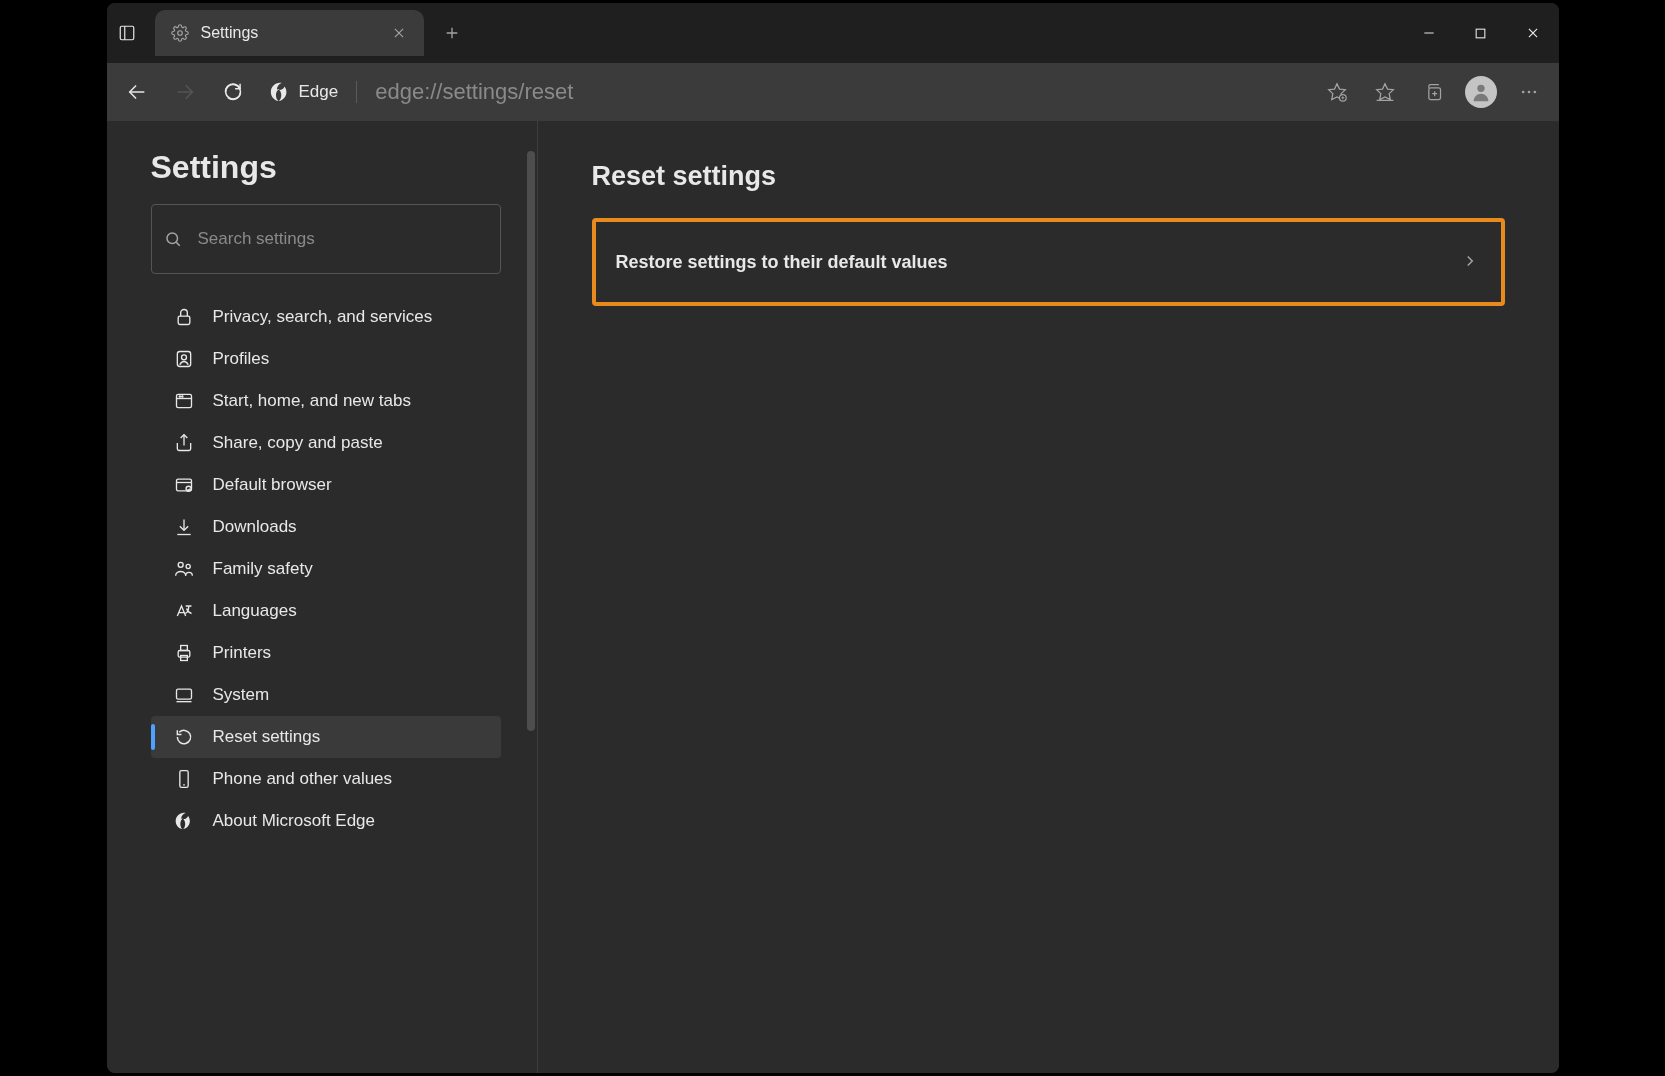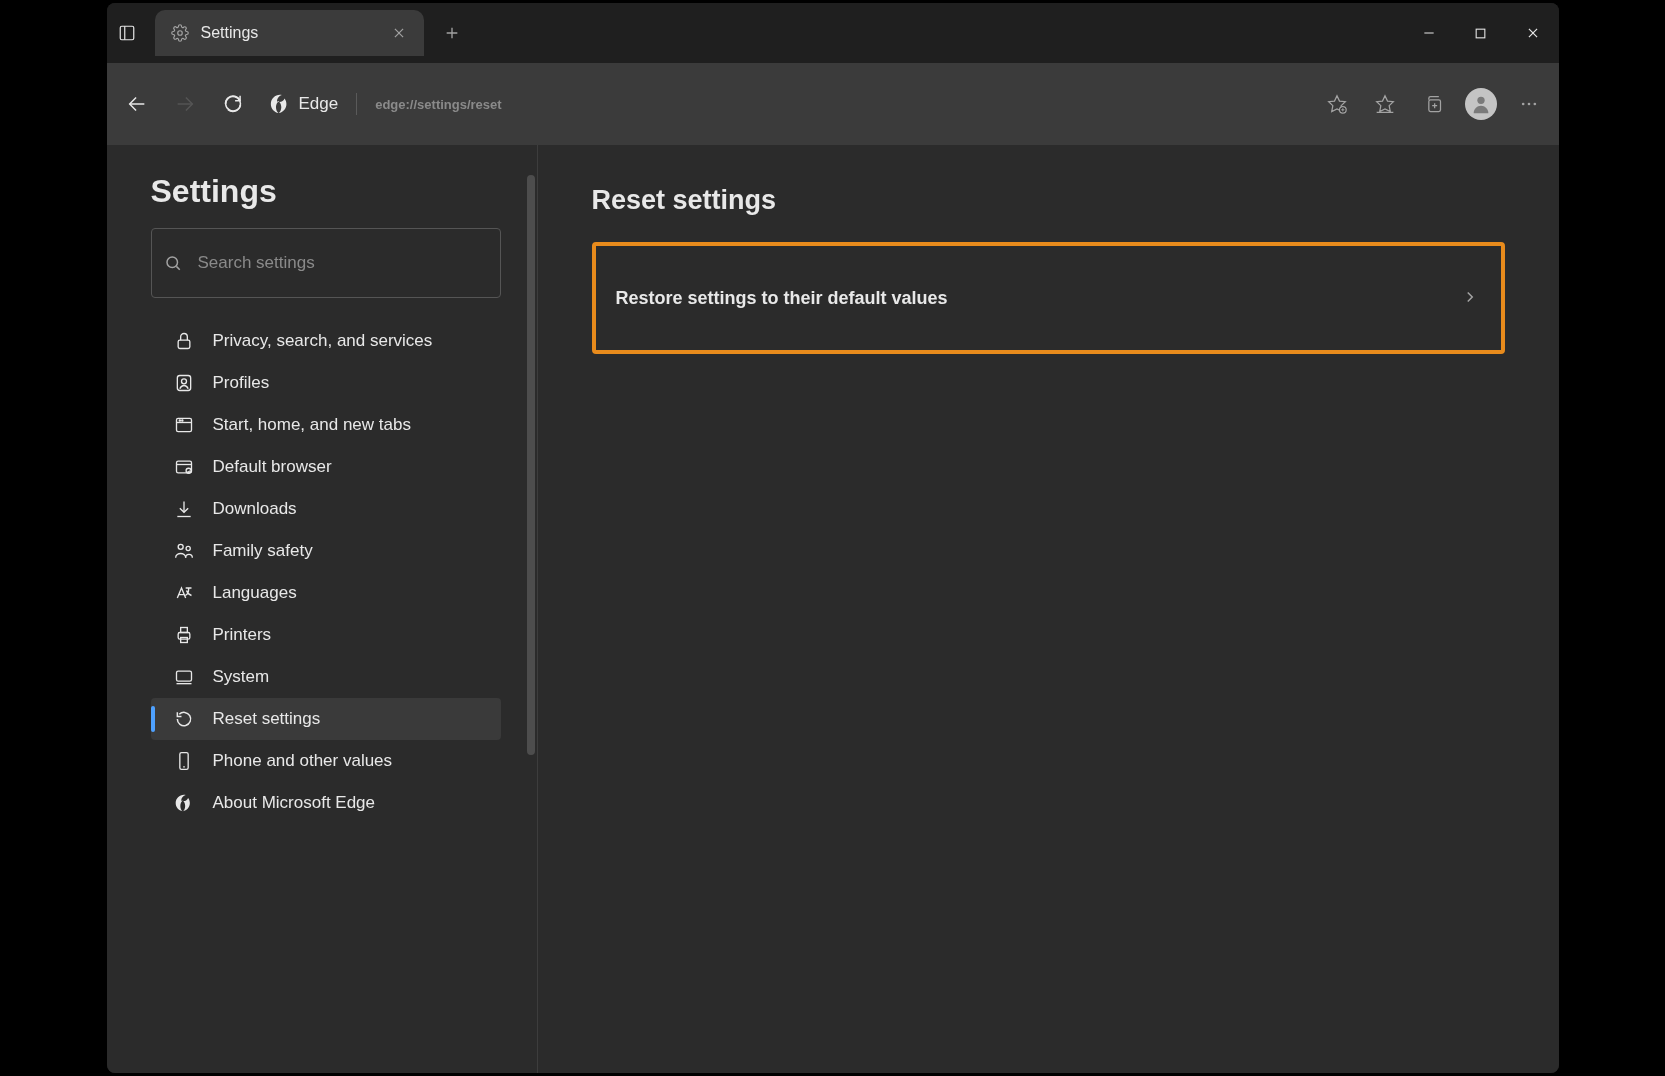--- a/index.html
+++ b/index.html
@@ -26,28 +26,28 @@
   .sq-btn{width:40px;height:40px;display:flex;align-items:center;justify-content:center;color:var(--text);}
   .tab{height:46px;background:var(--tab-bg);border-top-left-radius:10px;border-top-right-radius:10px;display:flex;align-items:center;padding:0 16px 0 16px;margin-left:8px;gap:12px;}
   .tab .gear{width:18px;height:18px;color:var(--text-dim);}
   .tab-title{font-size:16px;color:var(--text);}
   .tab-close{width:18px;height:18px;color:var(--text-dim);display:flex;align-items:center;justify-content:center;margin-left:120px;}
   .new-tab{width:40px;height:46px;display:flex;align-items:center;justify-content:center;color:var(--text-dim);margin-left:8px;}
   .win-controls{margin-left:auto;display:flex;height:60px;align-items:center;}
   .win-btn{width:52px;height:40px;display:flex;align-items:center;justify-content:center;color:var(--text);}
 
   
-  .toolbar{height:58px;background:var(--tab-bg);display:flex;align-items:center;padding:12px 8px;gap:4px;}
+  .toolbar{height:58px;background:var(--tab-bg);display:flex;align-items:center;padding:0 8px;gap:4px;}
   .nav-btn{width:44px;height:44px;display:flex;align-items:center;justify-content:center;color:var(--text);border-radius:4px;}
   .nav-btn.dim{color:#555;}
   .addr-wrap{flex:1;display:flex;align-items:center;height:40px;margin:0 10px;gap:8px;}
   .edge-icon{width:22px;height:22px;color:var(--text);}
   .addr-name{font-size:17px;color:var(--text);}
   .vsep{width:1px;height:22px;background:#5a5a5a;margin:0 10px;}
-  .addr-url{font-size:13px;color:var(--text-faint);font-weight:bold;}
+  .addr-url{font-size:22px;color:var(--text-faint);}
   .tool-right{display:flex;align-items:center;gap:4px;}
   .tool-btn{width:44px;height:44px;display:flex;align-items:center;justify-content:center;color:var(--text-dim);}
   .avatar{width:32px;height:32px;border-radius:50%;background:#c4c4c4;display:flex;align-items:center;justify-content:center;}
 
   
   .content{flex:1;background:var(--content-bg);display:flex;overflow:hidden;}
   .sidebar{width:430px;display:flex;flex-direction:column;padding:28px 36px 0 44px;box-sizing:border-box;position:relative;}
   .sidebar-title{font-size:32px;font-weight:700;margin-bottom:18px;}
   .search-box{height:44px;border:1px solid #555;border-radius:4px;display:flex;align-items:center;padding:12px 12px;gap:14px;margin-bottom:22px;}
   .search-box input{background:transparent;border:none;outline:none;color:var(--text);font-size:17px;flex:1;}
@@ -58,21 +58,21 @@
   .nav-item.active{background:var(--highlight);}
   .nav-item.active::before{content:"";position:absolute;left:0;top:8px;bottom:8px;width:4px;background:var(--active-bar);border-radius:2px;}
 
   .scroll-track{position:absolute;right:0;top:10px;width:14px;height:calc(100% - 20px);}
   .scroll-thumb{position:absolute;right:2px;top:20px;width:8px;height:580px;background:#4d4d4d;border-radius:4px;}
 
   .divider{width:1px;background:#3d3d3d;}
 
   .main{flex:1;padding:40px 54px 0 54px;}
   .main-title{font-size:27px;font-weight:600;margin-bottom:26px;}
-  .option-row{border:4px solid var(--orange);border-radius:4px;height:72px;display:flex;align-items:center;justify-content:space-between;padding:16px 20px;cursor:pointer;}
+  .option-row{border:4px solid var(--orange);border-radius:4px;height:72px;display:flex;align-items:center;justify-content:space-between;padding:4px 20px;cursor:pointer;}
   .option-label{font-size:18px;font-weight:600;}
   .chev{width:20px;height:20px;color:var(--text-dim);}
 
   svg{display:block;}
 </style>
 </head>
 <body>
 
 <div class="frame">
 
@@ -240,20 +240,30 @@
                 <line x1="3" y1="9" x2="21" y2="9"></line>
                 <circle cx="7" cy="6.5" r="0.7" fill="currentColor"></circle>
                 <circle cx="10" cy="6.5" r="0.7" fill="currentColor"></circle>
               </svg>
             </span>
             <span>Start, home, and new tabs</span>
           </div>
           <div class="nav-item">
             <span class="ico">
               <svg width="20" height="20" viewBox="0 0 24 24" fill="none" stroke="currentColor" stroke-width="1.6">
+                <path d="M4 12v7a2 2 0 0 0 2 2h12a2 2 0 0 0 2-2v-7"></path>
+                <polyline points="16 6 12 2 8 6"></polyline>
+                <line x1="12" y1="2" x2="12" y2="15"></line>
+              </svg>
+            </span>
+            <span>Share, copy and paste</span>
+          </div>
+          <div class="nav-item">
+            <span class="ico">
+              <svg width="20" height="20" viewBox="0 0 24 24" fill="none" stroke="currentColor" stroke-width="1.6">
                 <rect x="3" y="5" width="18" height="14" rx="2"></rect>
                 <line x1="3" y1="9" x2="21" y2="9"></line>
                 <circle cx="17.5" cy="16.5" r="3"></circle>
                 <path d="M16 17.5l1 1 2-2" stroke-width="1.4"></path>
               </svg>
             </span>
             <span>Default browser</span>
           </div>
           <div class="nav-item">
             <span class="ico">

